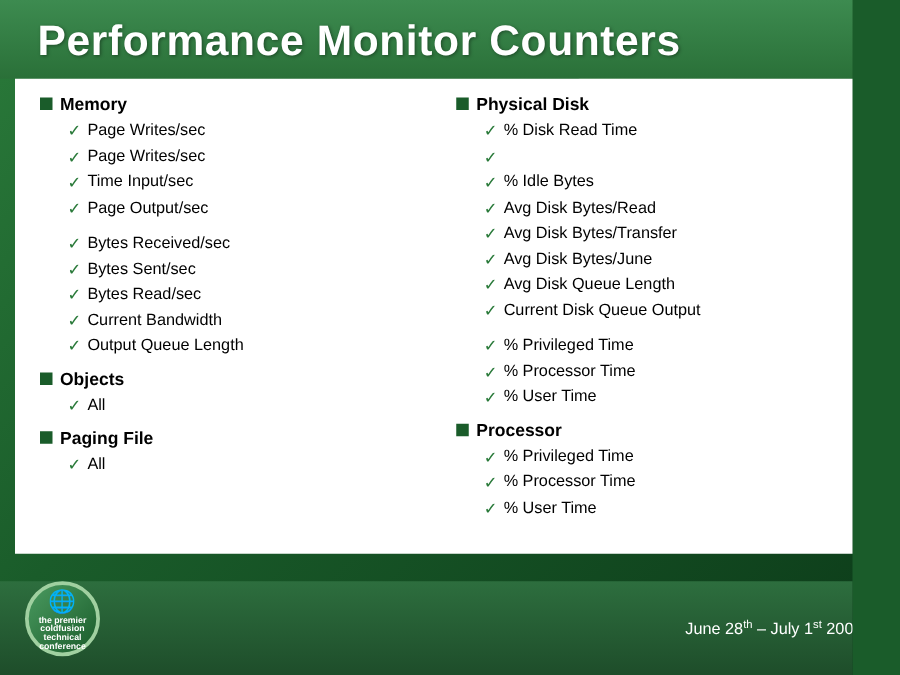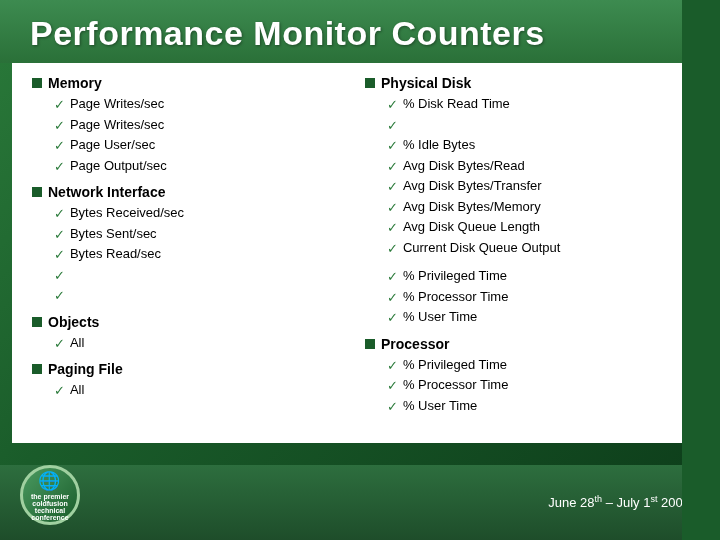--- a/index.html
+++ b/index.html
@@ -213,52 +213,50 @@
             <li>
                 <span class="checkmark">✓</span>
                 <span>Page Writes/sec</span>
               </li>
             <li>
                 <span class="checkmark">✓</span>
                 <span>Page Writes/sec</span>
               </li>
             <li>
                 <span class="checkmark">✓</span>
-                <span>Page User/sec</span>
+                <span>Time Input/sec</span>
               </li>
             <li>
                 <span class="checkmark">✓</span>
                 <span>Page Output/sec</span>
               </li>
           </ul>
         </div>
 
         <div class="section-item">
-          <div class="section-header">
-            <span class="bullet-square"></span>
-            <span>Network Interface</span>
-          </div>
           <ul class="sub-list">
             <li>
                 <span class="checkmark">✓</span>
                 <span>Bytes Received/sec</span>
               </li>
             <li>
                 <span class="checkmark">✓</span>
                 <span>Bytes Sent/sec</span>
               </li>
             <li>
                 <span class="checkmark">✓</span>
                 <span>Bytes Read/sec</span>
               </li>
             <li>
                 <span class="checkmark">✓</span>
-              </li>
-            <li>
-                <span class="checkmark">✓</span>
+                <span>Current Bandwidth</span>
+              </li>
+            <li>
+                <span class="checkmark">✓</span>
+                <span>Output Queue Length</span>
               </li>
           </ul>
         </div>
 
         <div class="section-item">
           <div class="section-header">
             <span class="bullet-square"></span>
             <span>Objects</span>
           </div>
           <ul class="sub-list">
@@ -306,21 +304,21 @@
             <li>
                 <span class="checkmark">✓</span>
                 <span>Avg Disk Bytes/Read</span>
               </li>
             <li>
                 <span class="checkmark">✓</span>
                 <span>Avg Disk Bytes/Transfer</span>
               </li>
             <li>
                 <span class="checkmark">✓</span>
-                <span>Avg Disk Bytes/Memory</span>
+                <span>Avg Disk Bytes/June</span>
               </li>
             <li>
                 <span class="checkmark">✓</span>
                 <span>Avg Disk Queue Length</span>
               </li>
             <li>
                 <span class="checkmark">✓</span>
                 <span>Current Disk Queue Output</span>
               </li>
           </ul>

